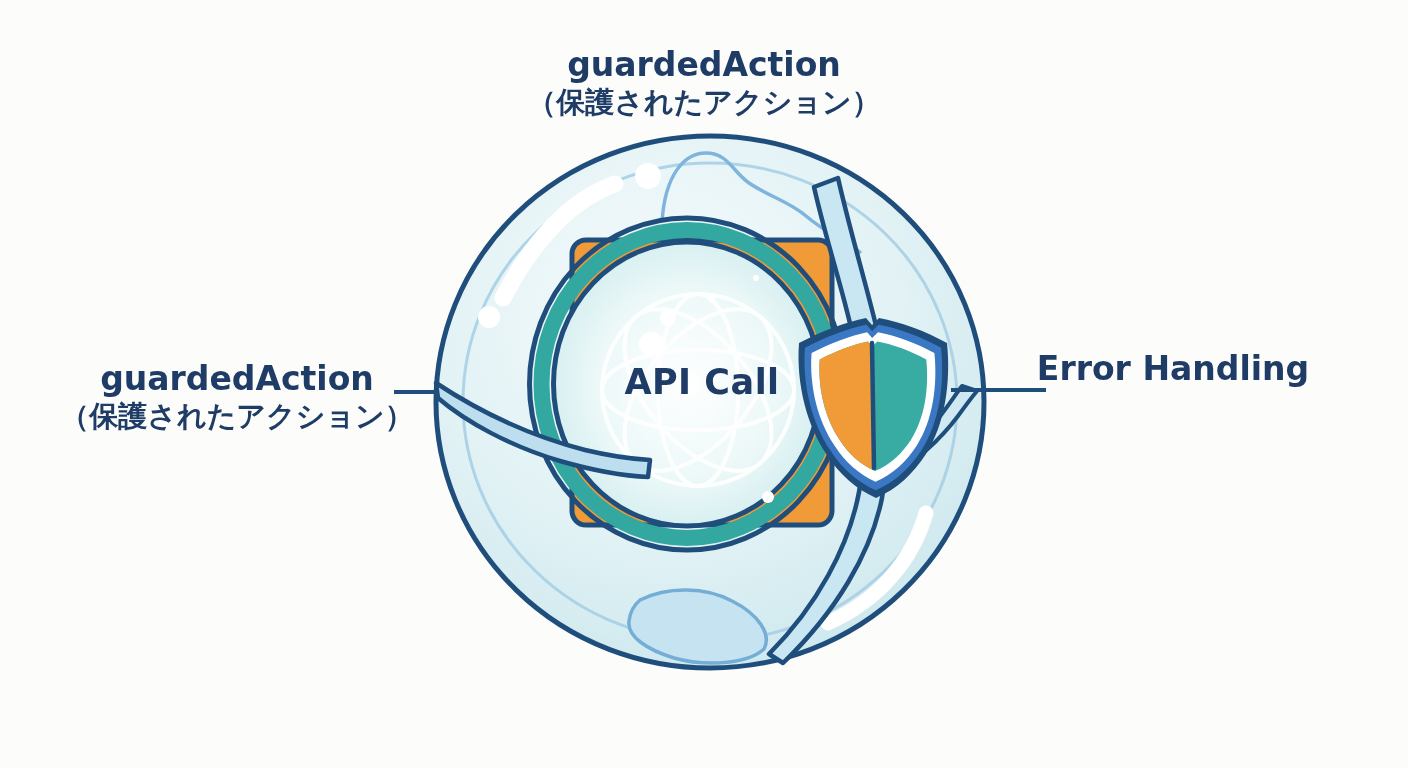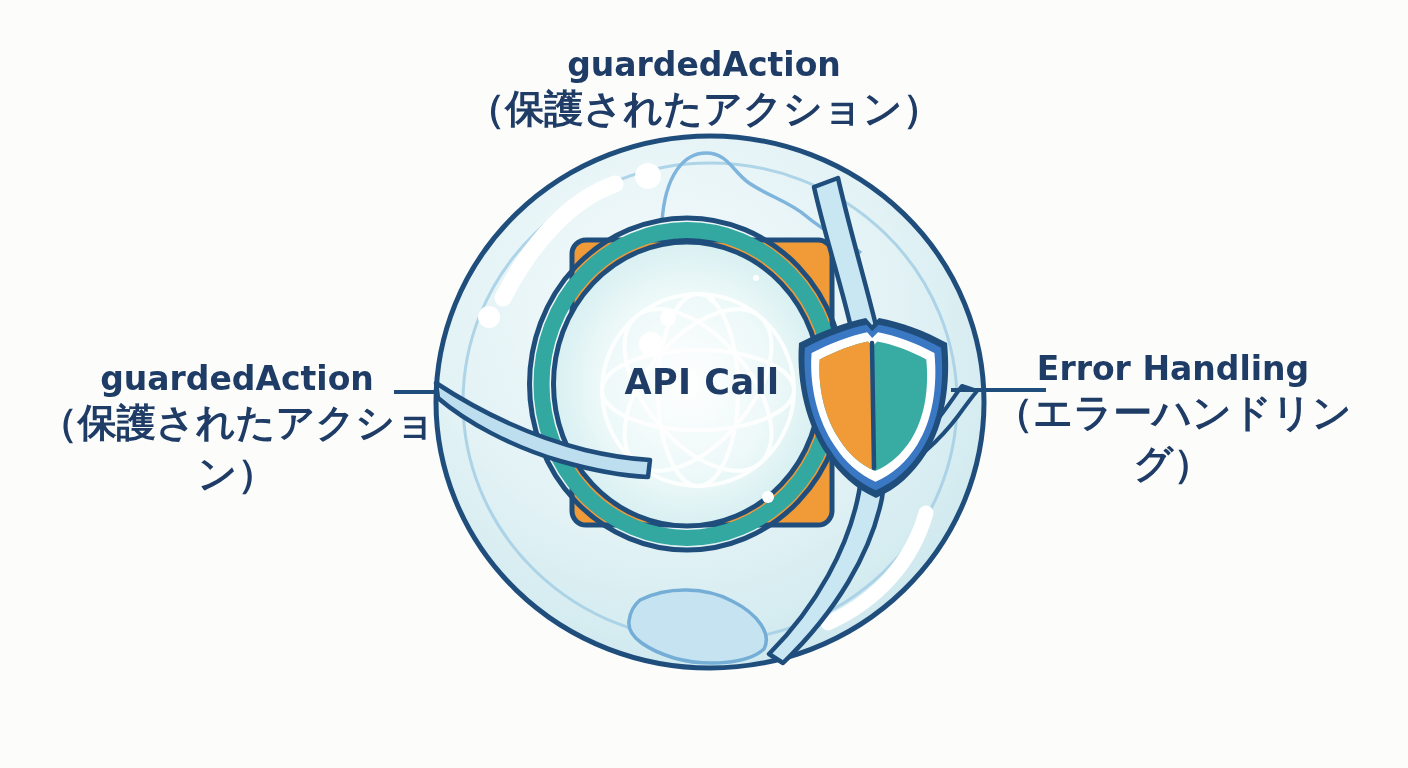--- a/index.html
+++ b/index.html
@@ -24,21 +24,21 @@
     background:var(--background);
     font-family:"DejaVu Sans","Liberation Sans",sans-serif;
   }
   .stage{position:relative;width:1170px;height:768px;}
   .stage svg{position:absolute;left:0;top:0;z-index:1;}
   .label{
     position:absolute;z-index:3;text-align:center;
     color:var(--text-navy);font-weight:bold;
   }
   .label .l1{font-size:33px;line-height:1.15;}
-  .label .l2{font-size:39px;line-height:1.3;}
+  .label .l2{font-size:29px;line-height:1.3;}
   .label-top{left:454px;top:46px;width:500px;}
   .label-left{left:17px;top:360px;width:440px;}
   .label-right{left:958px;top:350px;width:430px;}
   .label-center{left:542px;top:362px;width:320px;}
   .label-center .l1{font-size:35px;letter-spacing:.5px;}
   .label-center .l2{font-size:26px;}
 </style>
 </head>
 <body>
 
@@ -125,20 +125,19 @@
     <div class="l2">（保護されたアクション）</div>
   </div>
 
   <div class="label label-left">
     <div class="l1">guardedAction</div>
     <div class="l2">（保護されたアクション）</div>
   </div>
 
   <div class="label label-right">
     <div class="l1">Error Handling</div>
-    <div class="l2">（エラーハンドリング）</div>
   </div>
 
   <div class="label label-center">
     <div class="l1">API Call</div>
   </div>
 
 </div>
 
 </body></html>

